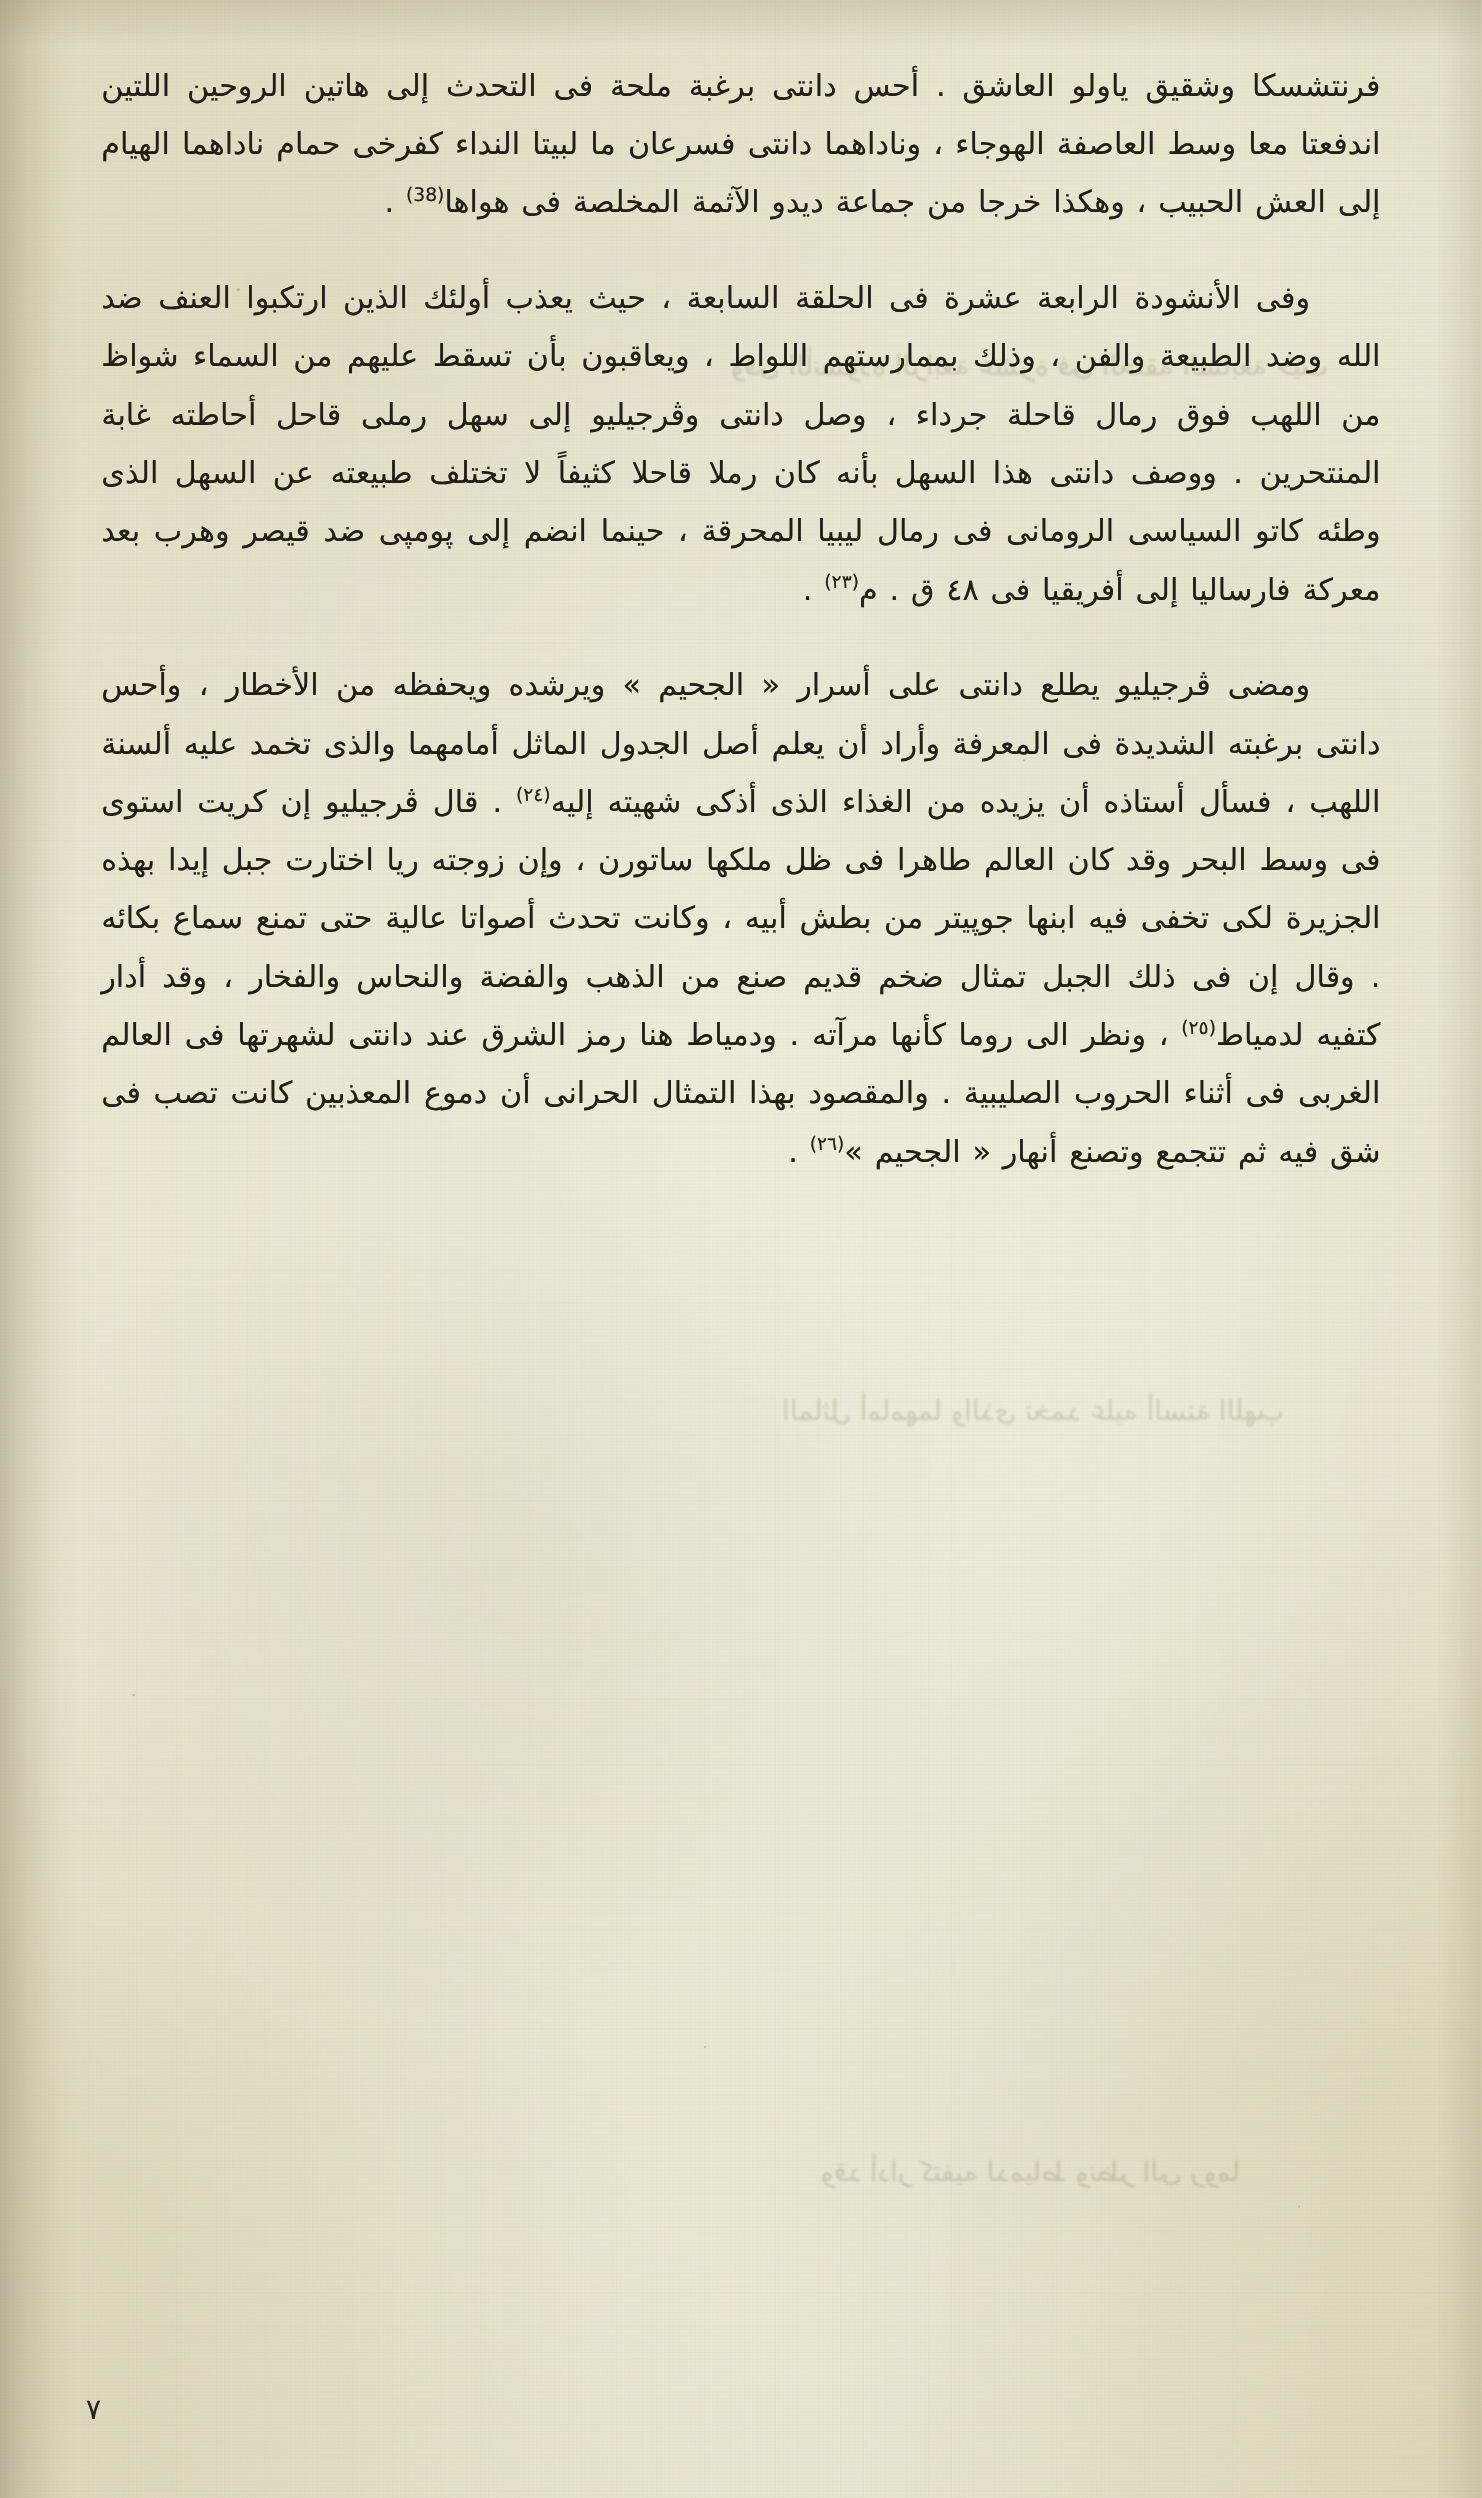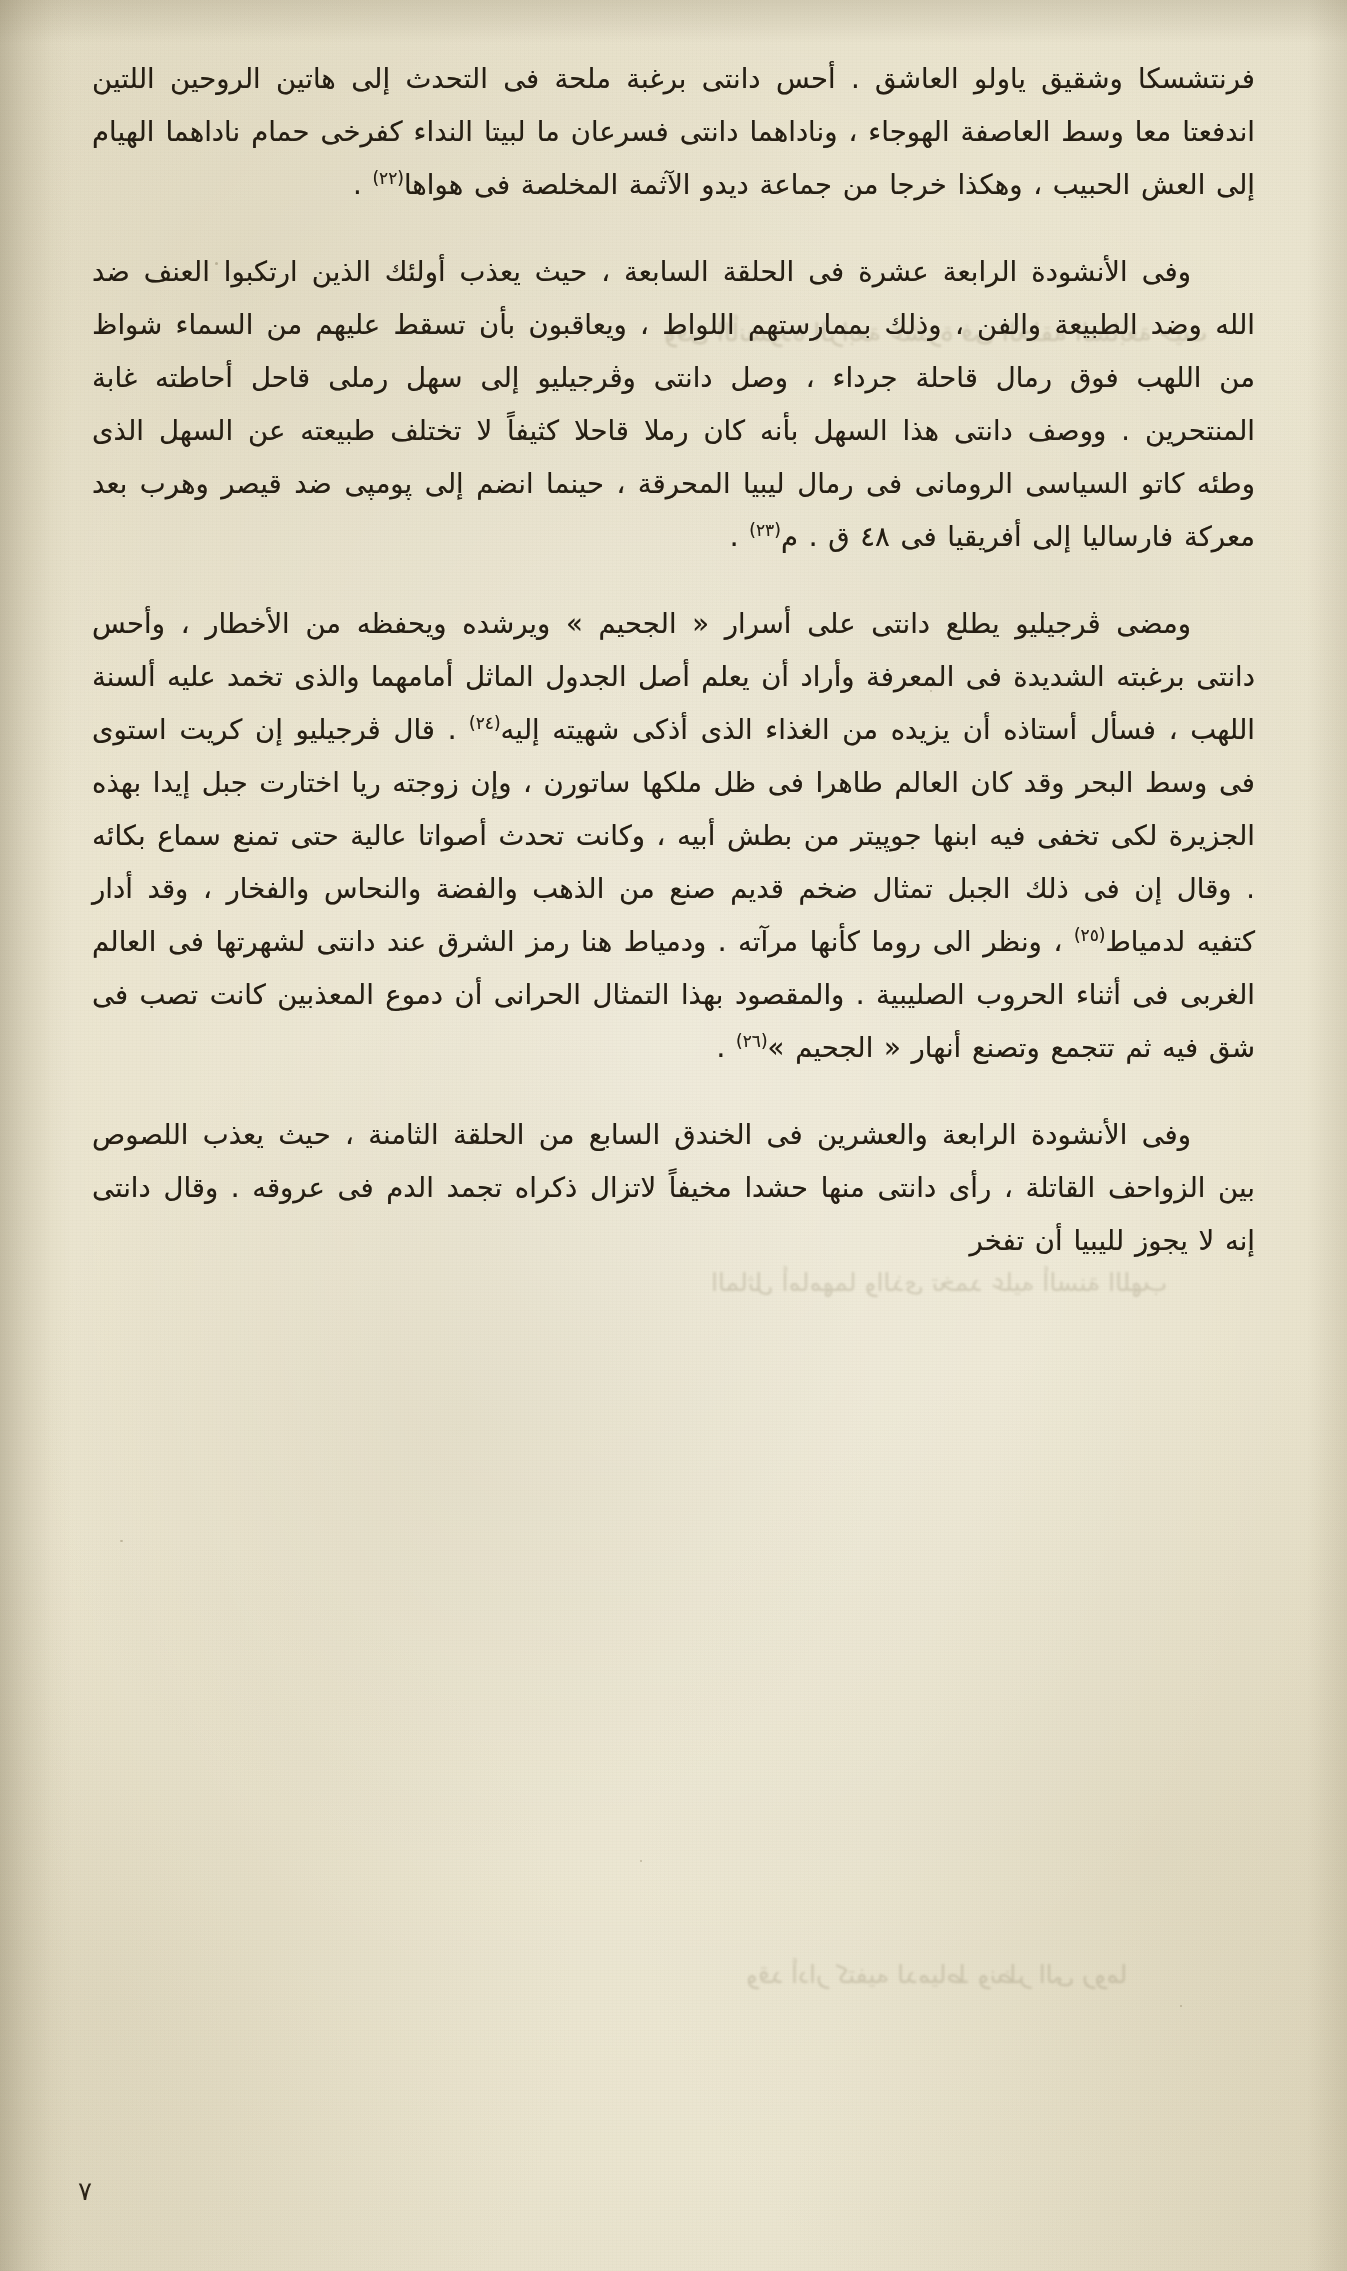--- a/index.html
+++ b/index.html
@@ -137,27 +137,26 @@
 <body>
 
 <div id="page">
 
   <div class="bleed" style="top:318px; right:140px; font-size:25px;">وفى الأنشودة الرابعة عشرة فى الحلقة السابعة حيث</div>
   <div class="bleed" style="top:1268px; right:180px; font-size:25px;">الماثل أمامهما والذى تخمد عليه ألسنة اللهب</div>
   <div class="bleed" style="top:1960px; right:220px; font-size:25px;">وقد أدار كتفيه لدمياط ونظر الى روما</div>
 
   <div id="textblock">
 
-    <p class="para noindent"><span>فرنتشسكا وشقيق ياولو العاشق . أحس دانتى برغبة ملحة فى التحدث إلى هاتين الروحين اللتين اندفعتا معا وسط العاصفة الهوجاء ، وناداهما دانتى فسرعان ما لبيتا النداء كفرخى حمام ناداهما الهيام إلى العش الحبيب ، وهكذا خرجا من جماعة ديدو الآثمة المخلصة فى هواها</span><sup class="fn">(٢٢)</sup><span> .</span></p>
+    <p class="para noindent"><span>فرنتشسكا وشقيق ياولو العاشق . أحس دانتى برغبة ملحة فى التحدث إلى هاتين الروحين اللتين اندفعتا معا وسط العاصفة الهوجاء ، وناداهما دانتى فسرعان ما لبيتا النداء كفرخى حمام ناداهما الهيام إلى العش الحبيب ، وهكذا خرجا من جماعة ديدو الآثمة المخلصة فى هواها</span><sup class="fn">(38)</sup><span> .</span></p>
 
     <p class="para"><span>وفى الأنشودة الرابعة عشرة فى الحلقة السابعة ، حيث يعذب أولئك الذين ارتكبوا العنف ضد الله وضد الطبيعة والفن ، وذلك بممارستهم اللواط ، ويعاقبون بأن تسقط عليهم من السماء شواظ من اللهب فوق رمال قاحلة جرداء ، وصل دانتى وڨرجيليو إلى سهل رملى قاحل أحاطته غابة المنتحرين . ووصف دانتى هذا السهل بأنه كان رملا قاحلا كثيفاً لا تختلف طبيعته عن السهل الذى وطئه كاتو السياسى الرومانى فى رمال ليبيا المحرقة ، حينما انضم إلى پومپى ضد قيصر وهرب بعد معركة فارساليا إلى أفريقيا فى ٤٨ ق . م</span><sup class="fn">(٢٣)</sup><span> .</span></p>
 
     <p class="para"><span>ومضى ڨرجيليو يطلع دانتى على أسرار « الجحيم » ويرشده ويحفظه من الأخطار ، وأحس دانتى برغبته الشديدة فى المعرفة وأراد أن يعلم أصل الجدول الماثل أمامهما والذى تخمد عليه ألسنة اللهب ، فسأل أستاذه أن يزيده من الغذاء الذى أذكى شهيته إليه</span><sup class="fn">(٢٤)</sup><span> . قال ڨرجيليو إن كريت استوى فى وسط البحر وقد كان العالم طاهرا فى ظل ملكها ساتورن ، وإن زوجته ريا اختارت جبل إيدا بهذه الجزيرة لكى تخفى فيه ابنها جوپيتر من بطش أبيه ، وكانت تحدث أصواتا عالية حتى تمنع سماع بكائه . وقال إن فى ذلك الجبل تمثال ضخم قديم صنع من الذهب والفضة والنحاس والفخار ، وقد أدار كتفيه لدمياط</span><sup class="fn">(٢٥)</sup><span> ، ونظر الى روما كأنها مرآته . ودمياط هنا رمز الشرق عند دانتى لشهرتها فى العالم الغربى فى أثناء الحروب الصليبية . والمقصود بهذا التمثال الحرانى أن دموع المعذبين كانت تصب فى شق فيه ثم تتجمع وتصنع أنهار « الجحيم »</span><sup class="fn">(٢٦)</sup><span> .</span></p>
 
-    <p class="para"><span>وفى الأنشودة الرابعة والعشرين فى الخندق السابع من الحلقة الثامنة ، حيث يعذب اللصوص بين الزواحف القاتلة ، رأى دانتى منها حشدا مخيفاً لاتزال ذكراه تجمد الدم فى عروقه . وقال دانتى إنه لا يجوز لليبيا أن تفخر</span></p>
 
   </div>
 
   <div id="folio">٧</div>
 
   <div class="speck" style="top:262px; left:215px; width:3px; height:3px;"></div>
   <div class="speck" style="top:690px; left:930px; width:2px; height:2px;"></div>
   <div class="speck" style="top:1540px; left:120px; width:3px; height:2px;"></div>
   <div class="speck" style="top:2005px; left:1180px; width:2px; height:2px;"></div>
   <div class="speck" style="top:1860px; left:640px; width:2px; height:2px;"></div>

